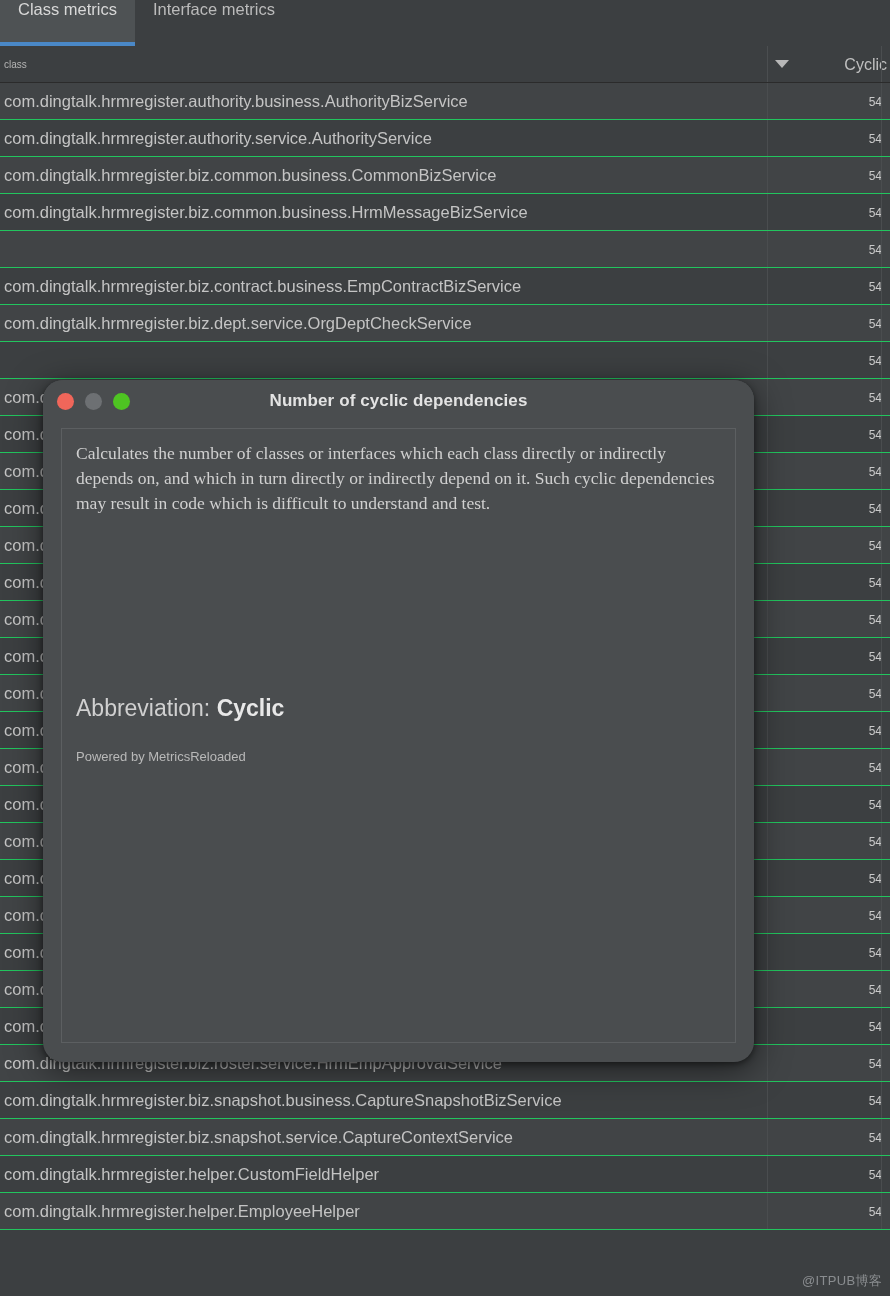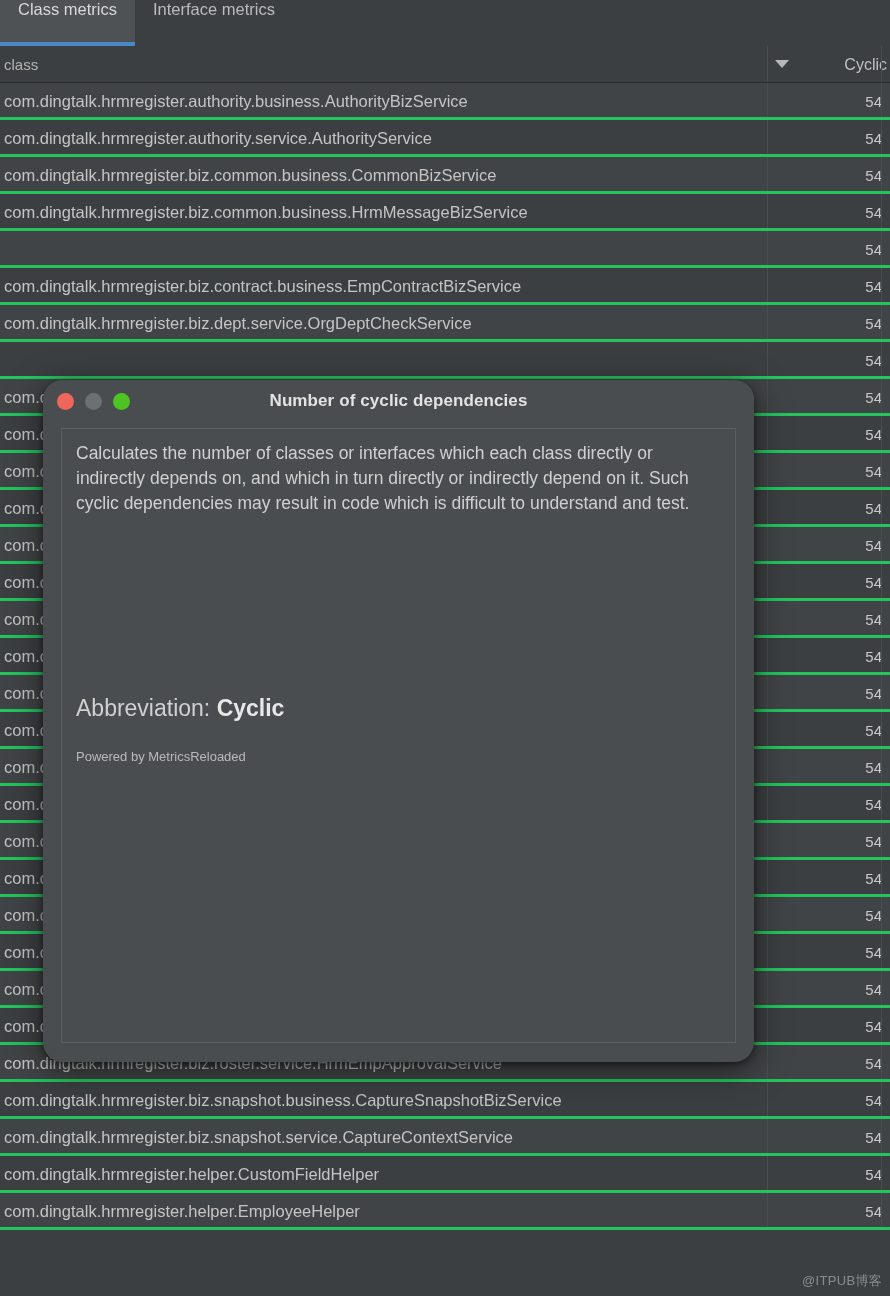--- a/index.html
+++ b/index.html
@@ -33,53 +33,53 @@
     position: absolute; left: 0; top: 46px; width: 890px; height: 1250px;
     background: #3c3f41; overflow: hidden;
   }
   .thead {
     position: relative; height: 37px; background: #3c3f41;
     border-bottom: 1px solid #2b2b2b; display: flex; align-items: center;
   }
   .th-class {
     position: absolute; left: 0; top: 0; width: 767px; height: 37px;
     display: flex; align-items: center; padding-left: 4px;
-    font-size: 15px; color: #b5b5b5;
+    font-size: 10px; color: #b5b5b5;
   }
   .th-cyclic {
     position: absolute; left: 768px; top: 0; width: 122px; height: 37px;
     display: flex; align-items: center; justify-content: flex-end;
     padding-right: 3px; font-size: 16px; color: #c0c0c0;
   }
   .sort-caret {
     position: absolute; left: 775px; top: 14px;
     width: 0; height: 0;
     border-left: 7px solid transparent; border-right: 7px solid transparent;
     border-top: 8px solid #b8b8b8;
   }
   .col-sep {
     position: absolute; top: 0; bottom: 0; width: 1px; background: #4b4e50;
   }
 
   .tbody { position: relative; }
   .row {
     position: relative; height: 37px; width: 890px;
-    border-bottom: 3px solid #22c55e; display: flex; align-items: center;
+    border-bottom: 1px solid #22c55e; display: flex; align-items: center;
   }
   .row:nth-child(odd)  { background: #414446; }
   .row:nth-child(even) { background: #3c3f41; }
   .cell-class {
     position: absolute; left: 4px; top: 0; height: 37px; width: 760px;
     display: flex; align-items: center;
     font-size: 16.5px; color: #c4c4c4; white-space: nowrap; overflow: hidden;
   }
   .cell-cyclic {
     position: absolute; left: 768px; top: 0; height: 37px; width: 114px;
     display: flex; align-items: center; justify-content: flex-end;
-    font-size: 15px; color: #c9c9c9;
+    font-size: 12px; color: #c9c9c9;
   }
   .row-sep-v {
     position: absolute; left: 767px; top: 0; bottom: 0; width: 1px;
     background: #4a4d4f;
   }
   .table-right-edge {
     position: absolute; left: 881px; top: 0; bottom: 0; width: 1px;
     background: #4a4d4f;
   }
 
@@ -109,21 +109,21 @@
     font-size: 17px; font-weight: bold; color: #e3e3e3; letter-spacing: 0.1px;
   }
   .dlg-body {
     position: absolute; left: 18px; top: 48px;
     width: 675px; height: 615px;
     background: #4a4d4f;
     border: 1px solid #5c5f61;
     padding: 12px 14px 0 14px;
   }
   .dlg-desc {
-    font-size: 17.5px; line-height: 25px; color: #d0d0d0;
+    font-size: 17.5px; line-height: 25px; color: #d0d0d0; font-family: Liberation Serif, serif;
   }
   .dlg-abbrev {
     position: absolute; left: 14px; top: 266px;
     font-size: 23px; color: #d0d0d0;
   }
   .dlg-abbrev b { color: #e8e8e8; font-weight: bold; }
   .dlg-powered {
     position: absolute; left: 14px; top: 320px;
     font-size: 13px; color: #b9b9b9;
   }

